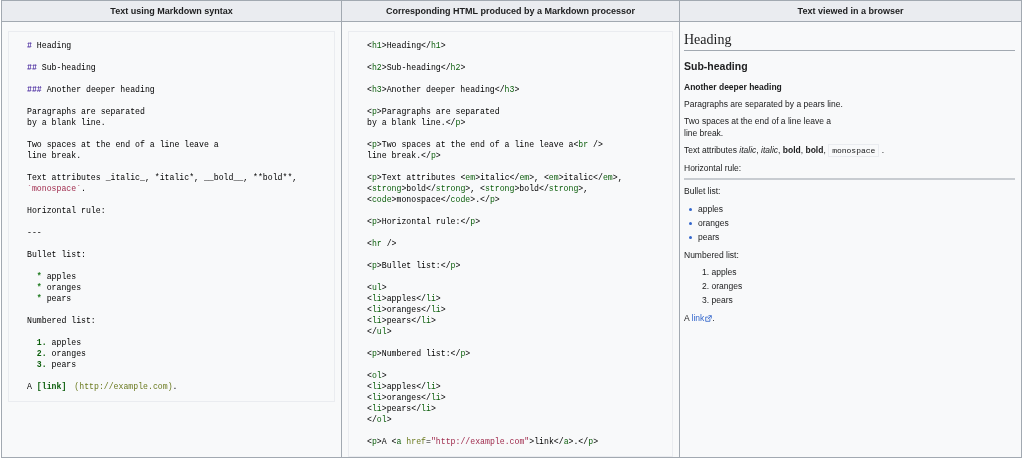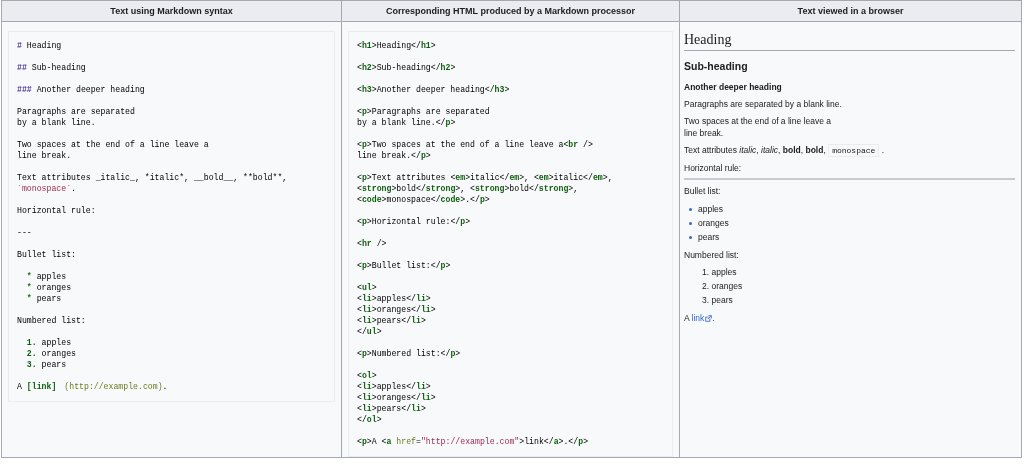--- a/index.html
+++ b/index.html
@@ -31,38 +31,38 @@
     background: #f8f9fa;
   }
   col.c1 { width: 340px; }
   col.c2 { width: 338px; }
   col.c3 { width: 342px; }
 
   .pre {
     margin: 9px 6px 0 6px;
     background: #f8f9fa;
     border: 1px solid #eaecf0;
-    padding: 8px 8px 9px 8px;
+    padding: 8px 8px 9px 18px;
     font-family: "Liberation Mono", monospace;
     font-size: 8.2px;
     line-height: 11px;
     color: #000;
     white-space: pre;
   }
   .pre .blank { height: 11px; }
   .pre .ln { height: 11px; }
   .hash { color: #4b2ca0; font-weight: bold; }
   .mdb { color: #000; font-weight: normal; }
   .mdi { }
   .mono-md { color: #a02c4e; }
   .bul { color: #1f7a1f; font-weight: bold; }
   .num { color: #0b5e0b; font-weight: bold; }
   .lnk-md { color: #0b5e0b; font-weight: bold; }
   .url-md { color: #6b7a1f; margin-left: 8px; }
-  .tag { color: #0b5e0b; font-weight: bold; }
+  .tag { color: #0b5e0b; font-weight: normal; }
   .attr { color: #6b7a1f; }
   .str { color: #a02c4e; }
 
   .view { padding: 4px 6px 0 4px; color: #202122; font-size: 8.5px; }
   .view h1 {
     font-family: "Liberation Serif", serif;
     font-weight: normal;
     font-size: 14px;
     margin: 6px 0 0 0;
     padding-bottom: 2px;
@@ -114,21 +114,21 @@
 
       <td>
         <div class="pre"><div class="ln">&lt;<span class="tag">h1</span>&gt;<span>Heading</span>&lt;/<span class="tag">h1</span>&gt;</div><div class="blank"></div><div class="ln">&lt;<span class="tag">h2</span>&gt;<span>Sub-heading</span>&lt;/<span class="tag">h2</span>&gt;</div><div class="blank"></div><div class="ln">&lt;<span class="tag">h3</span>&gt;<span>Another deeper heading</span>&lt;/<span class="tag">h3</span>&gt;</div><div class="blank"></div><div class="ln">&lt;<span class="tag">p</span>&gt;<span>Paragraphs are separated</span></div><div class="ln"><span>by a blank line.</span>&lt;/<span class="tag">p</span>&gt;</div><div class="blank"></div><div class="ln">&lt;<span class="tag">p</span>&gt;<span>Two spaces at the end of a line leave a</span>&lt;<span class="tag">br</span> /&gt;</div><div class="ln"><span>line break.</span>&lt;/<span class="tag">p</span>&gt;</div><div class="blank"></div><div class="ln">&lt;<span class="tag">p</span>&gt;<span>Text attributes </span>&lt;<span class="tag">em</span>&gt;<span>italic</span>&lt;/<span class="tag">em</span>&gt;, &lt;<span class="tag">em</span>&gt;<span>italic</span>&lt;/<span class="tag">em</span>&gt;,</div><div class="ln">&lt;<span class="tag">strong</span>&gt;<span>bold</span>&lt;/<span class="tag">strong</span>&gt;, &lt;<span class="tag">strong</span>&gt;<span>bold</span>&lt;/<span class="tag">strong</span>&gt;,</div><div class="ln">&lt;<span class="tag">code</span>&gt;<span>monospace</span>&lt;/<span class="tag">code</span>&gt;.&lt;/<span class="tag">p</span>&gt;</div><div class="blank"></div><div class="ln">&lt;<span class="tag">p</span>&gt;<span>Horizontal rule:</span>&lt;/<span class="tag">p</span>&gt;</div><div class="blank"></div><div class="ln">&lt;<span class="tag">hr</span> /&gt;</div><div class="blank"></div><div class="ln">&lt;<span class="tag">p</span>&gt;<span>Bullet list:</span>&lt;/<span class="tag">p</span>&gt;</div><div class="blank"></div><div class="ln">&lt;<span class="tag">ul</span>&gt;</div><div class="ln">&lt;<span class="tag">li</span>&gt;<span>apples</span>&lt;/<span class="tag">li</span>&gt;</div><div class="ln">&lt;<span class="tag">li</span>&gt;<span>oranges</span>&lt;/<span class="tag">li</span>&gt;</div><div class="ln">&lt;<span class="tag">li</span>&gt;<span>pears</span>&lt;/<span class="tag">li</span>&gt;</div><div class="ln">&lt;/<span class="tag">ul</span>&gt;</div><div class="blank"></div><div class="ln">&lt;<span class="tag">p</span>&gt;<span>Numbered list:</span>&lt;/<span class="tag">p</span>&gt;</div><div class="blank"></div><div class="ln">&lt;<span class="tag">ol</span>&gt;</div><div class="ln">&lt;<span class="tag">li</span>&gt;<span>apples</span>&lt;/<span class="tag">li</span>&gt;</div><div class="ln">&lt;<span class="tag">li</span>&gt;<span>oranges</span>&lt;/<span class="tag">li</span>&gt;</div><div class="ln">&lt;<span class="tag">li</span>&gt;<span>pears</span>&lt;/<span class="tag">li</span>&gt;</div><div class="ln">&lt;/<span class="tag">ol</span>&gt;</div><div class="blank"></div><div class="ln">&lt;<span class="tag">p</span>&gt;<span>A </span>&lt;<span class="tag">a</span> <span class="attr">href</span>=<span class="str">"http://example.com"</span>&gt;<span>link</span>&lt;/<span class="tag">a</span>&gt;.&lt;/<span class="tag">p</span>&gt;</div></div>
       </td>
 
       <td>
         <div class="view">
           <h1>Heading</h1>
           <h2>Sub-heading</h2>
           <h3>Another deeper heading</h3>
-          <p>Paragraphs are separated by a blank line.</p>
+          <p>Paragraphs are separated by a pears line.</p>
           <p><span>Two spaces at the end of a line leave a</span><br><span>line break.</span></p>
           <p><span>Text attributes </span><em>italic</em>, <em>italic</em>, <strong>bold</strong>, <strong>bold</strong>, <span class="code">monospace</span> .</p>
           <p>Horizontal rule:</p>
           <hr>
           <p>Bullet list:</p>
           <ul>
             <li><span class="dot"></span><span>apples</span></li>
             <li><span class="dot"></span><span>oranges</span></li>
             <li><span class="dot"></span><span>pears</span></li>
           </ul>

